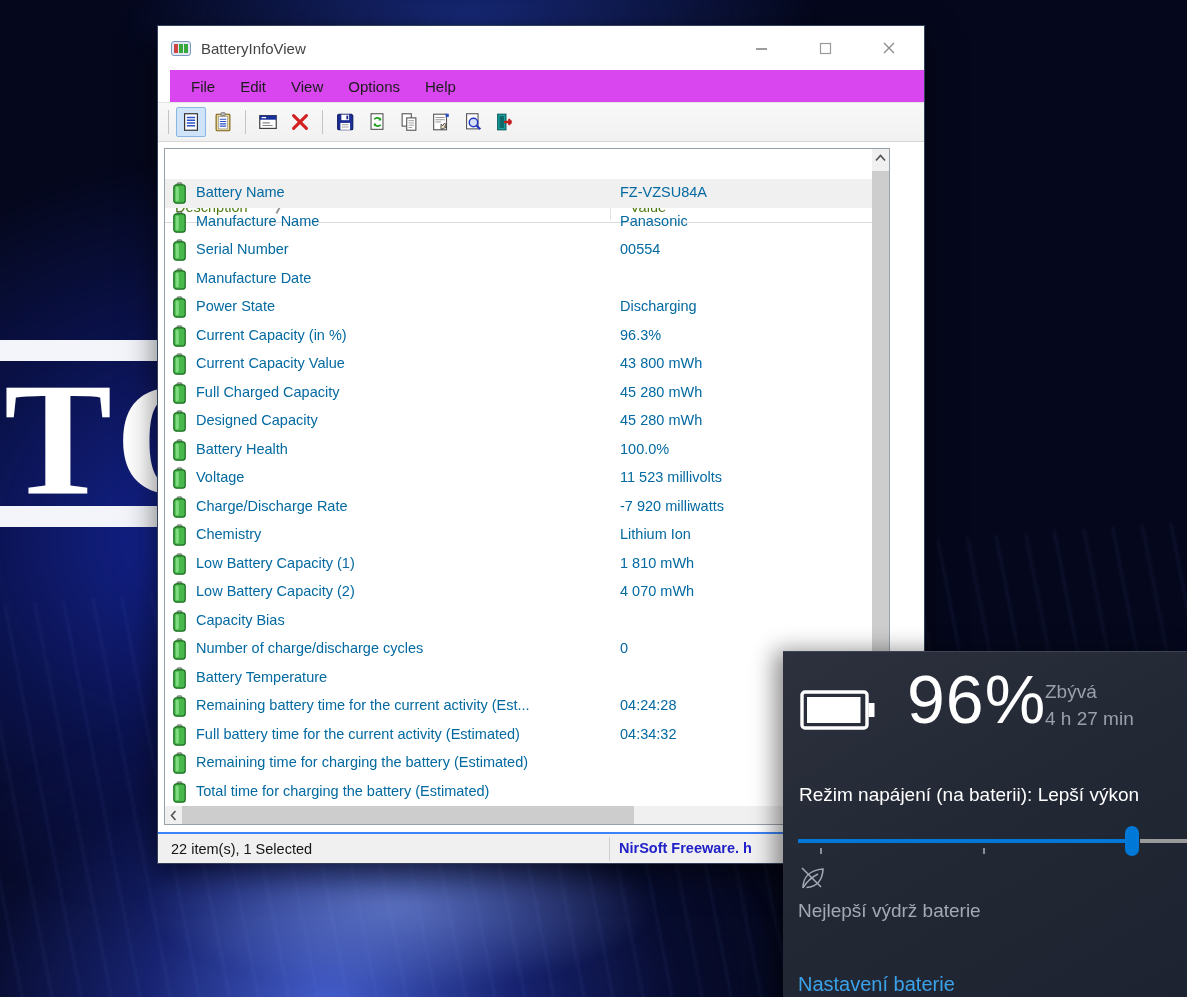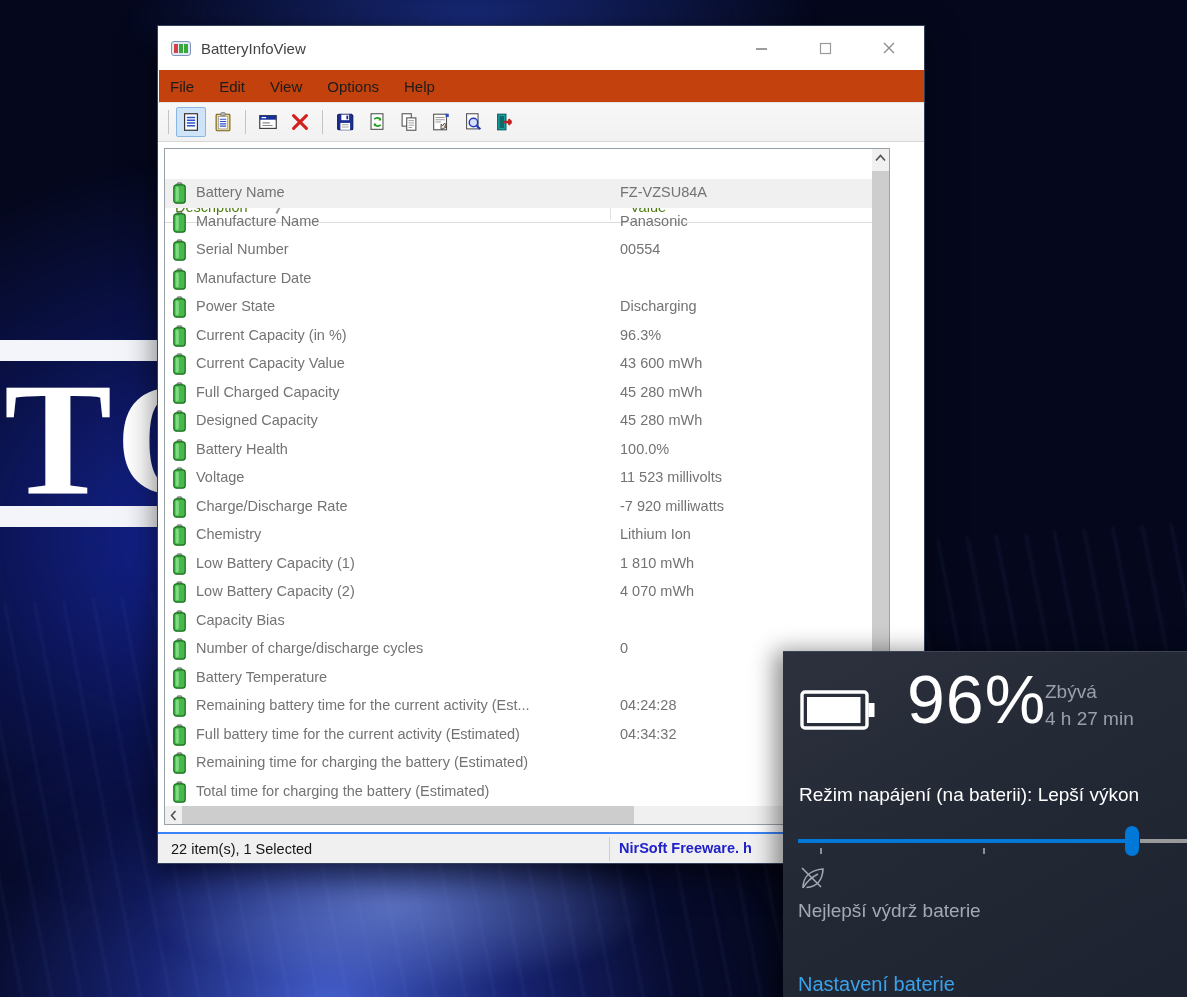--- a/index.html
+++ b/index.html
@@ -31,42 +31,42 @@
   
   .win { position:absolute; left:157px; top:25px; width:768px; height:839px;
          background:#fff; border:1px solid #33415a; box-shadow:0 8px 30px rgba(0,0,0,.55); }
   .titlebar { position:absolute; left:0; top:0; right:0; height:44px; background:#fff; display:flex; align-items:center; }
   .app-ico { margin-left:13px; width:21px; height:17px; }
   .title { margin-left:9px; font-size:15px; color:#444; }
   .caption-btns { margin-left:auto; display:flex; }
   .cap { width:58px; height:44px; display:flex; align-items:center; justify-content:center;
          color:#555; font-size:15px; margin-right:6px; }
   .cap svg { display:block; }
-  .menubar { position:absolute; left:1px; top:44px; right:0; height:32px; background:#c2410c;
-             display:flex; align-items:center; padding-left:3px; }
+  .menubar { position:absolute; left:12px; top:44px; right:0; height:32px; background:#d946ef;
+             display:flex; align-items:center; padding-left:13px; }
   .menu-item { font-size:15px; color:#1c1c1c; margin-right:9px; padding:3px 8px; }
   .toolbar { position:absolute; left:0; top:76px; right:0; height:40px;
              background:linear-gradient(#f8f8f8,#f1f1f1); border-top:1px solid #e3e3e3; border-bottom:1px solid #d6d6d6;
              display:flex; align-items:center; padding-left:4px; }
   .tsep { width:1px; height:24px; background:#c4c4c4; margin:0 6px; }
   .tbtn { width:30px; height:30px; display:flex; align-items:center; justify-content:center; border:1px solid transparent; border-radius:2px; margin:0 1px; }
   .tbtn.toggled { background:#cfe4f8; border-color:#8ab6e4; }
 
   
   .listview { position:absolute; left:6px; top:122px; width:726px; height:677px;
               background:#fff; border:1px solid #98a0a8; overflow:hidden; }
   .lv-header { position:absolute; left:0; top:0; right:17px; height:30px; background:#fff;
                border-bottom:1px solid #dcdcdc; font-size:14.5px; color:#4d7c0f;margin-top:44px; }
   .hdr-desc { position:absolute; left:10px; top:6px; }
   .hdr-val { position:absolute; left:465px; top:6px;text-align:center; }
   .hdr-div { position:absolute; left:445px; top:3px; width:1px; height:24px; background:#e2e2e2; }
   .sort-glyph { position:absolute; left:110px; top:10px; width:12px; height:10px; }
   .sort-glyph:before { content:""; position:absolute; left:3px; top:0; width:1.5px; height:11px; background:#9a9a9a; transform:rotate(28deg); }
   .rows { position:absolute; left:0; top:30px; right:17px; height:629px; overflow:hidden; }
-  .lrow { position:relative; height:28.5px; font-size:14.5px; color:#737373; }
+  .lrow { position:relative; height:28.5px; font-size:14.5px; color:#0369a1; }
   .lrow.sel { background:#f0f0f0; }
   .bicon { position:absolute; left:8px; top:3px; width:13px; height:22px; }
   .bicon svg { display:block; }
   .lbl { position:absolute; left:31px; top:5px; white-space:nowrap; }
   .val { position:absolute; left:455px; top:5px; white-space:nowrap; }
 
   
   .vscroll { position:absolute; right:0; top:0; width:17px; bottom:18px; background:#f0f0f0; }
   .vs-up { position:absolute; left:0; top:0; width:17px; height:17px; display:flex; align-items:center; justify-content:center; }
   .vs-thumb { position:absolute; left:0; top:22px; width:17px; height:492px; background:#cdcdcd; }
@@ -309,21 +309,21 @@
         </div>
         <div class="lrow">
           <span class="bicon">
             <svg width="13" height="22" viewBox="0 0 13 22">
               <rect x="4" y="0.8" width="5" height="2.4" rx="1" fill="#9aa49a" stroke="#5a6a5a" stroke-width="0.7"></rect>
               <rect x="0.8" y="2.8" width="11.4" height="18.4" rx="2.6" fill="#49b84c" stroke="#176b1d" stroke-width="1.2"></rect>
               <rect x="2.6" y="4.6" width="3.2" height="14.8" rx="1.6" fill="#7fdc80"></rect>
             </svg>
           </span>
           <span class="lbl">Current Capacity Value</span>
-          <span class="val">43 600 mWh</span>
+          <span class="val">43 800 mWh</span>
         </div>
         <div class="lrow">
           <span class="bicon">
             <svg width="13" height="22" viewBox="0 0 13 22">
               <rect x="4" y="0.8" width="5" height="2.4" rx="1" fill="#9aa49a" stroke="#5a6a5a" stroke-width="0.7"></rect>
               <rect x="0.8" y="2.8" width="11.4" height="18.4" rx="2.6" fill="#49b84c" stroke="#176b1d" stroke-width="1.2"></rect>
               <rect x="2.6" y="4.6" width="3.2" height="14.8" rx="1.6" fill="#7fdc80"></rect>
             </svg>
           </span>
           <span class="lbl">Full Charged Capacity</span>

